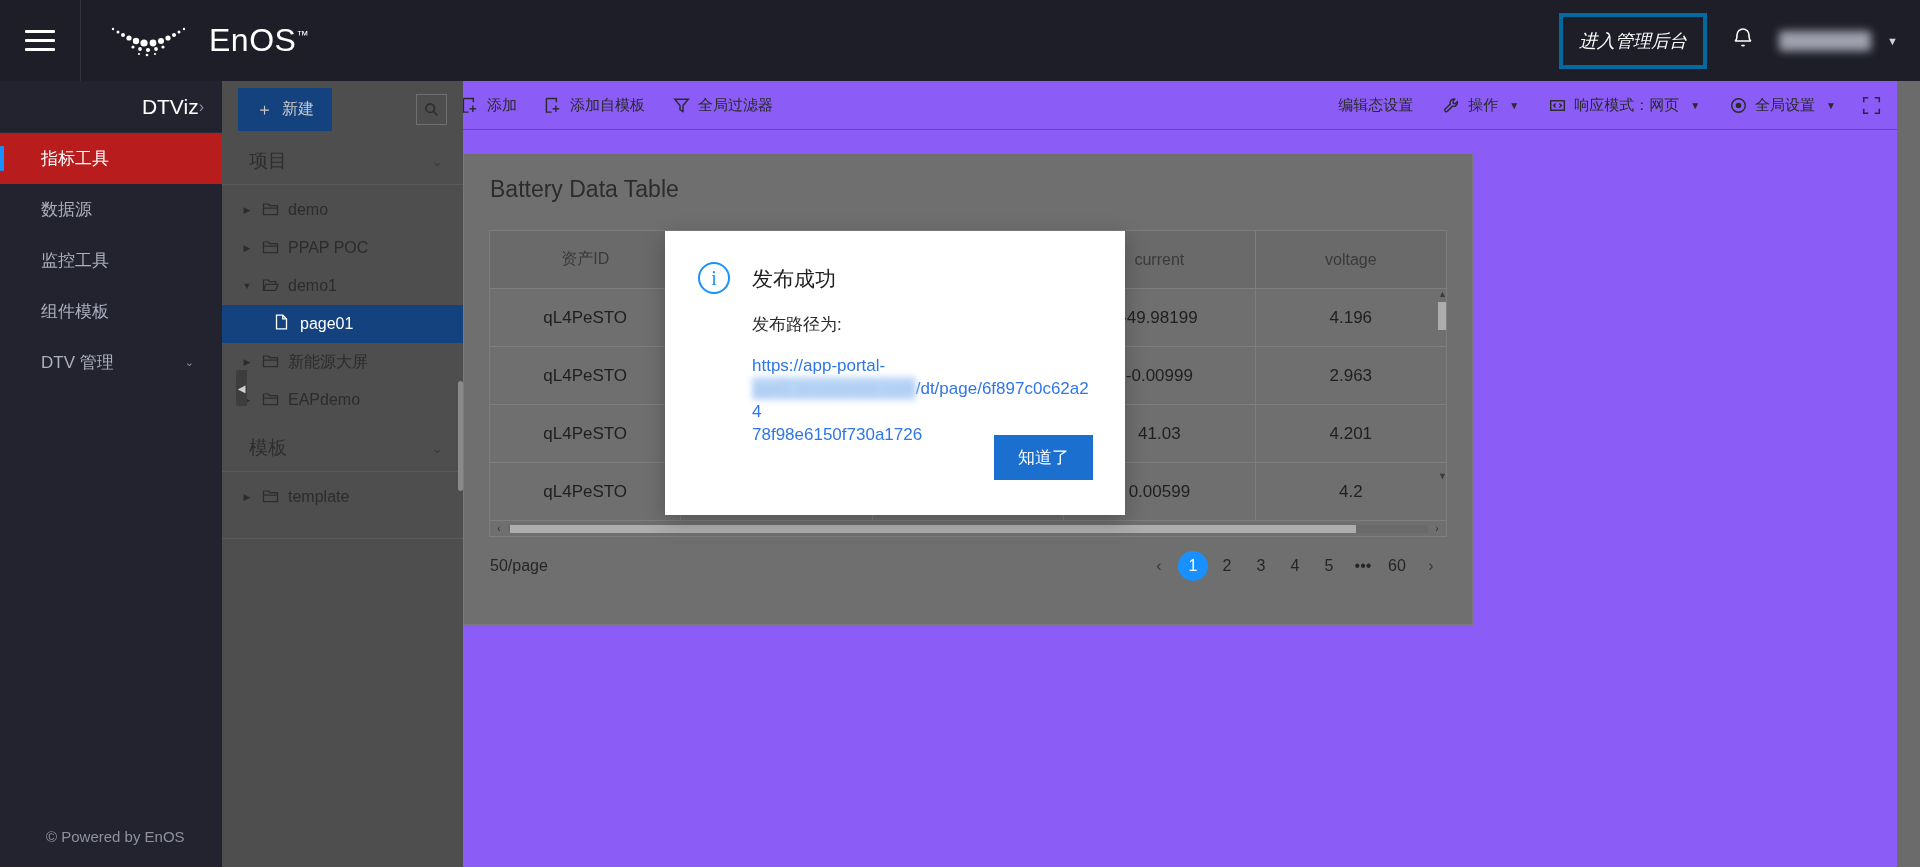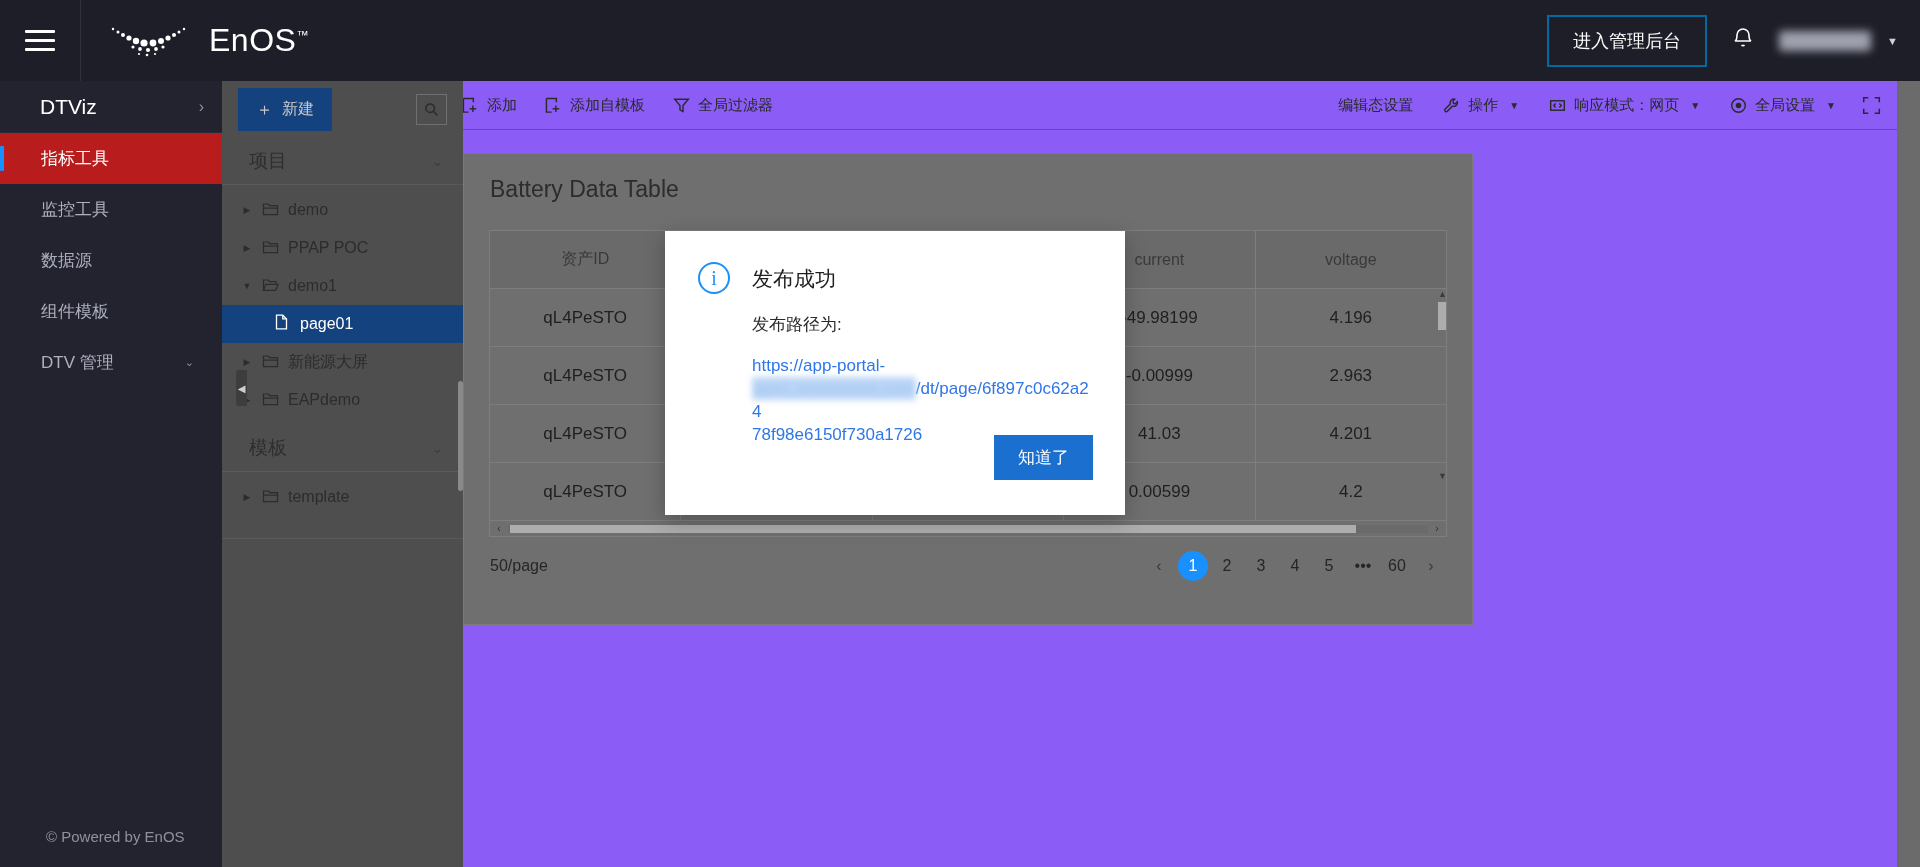--- a/index.html
+++ b/index.html
@@ -37,40 +37,41 @@
   .brand-text {
     color: #ffffff; font-size: 32px; font-weight: 400;
     letter-spacing: .5px; position: relative;
     font-family: "Liberation Sans", sans-serif;
   }
   .brand-text .tm { font-size: 12px; vertical-align: super; }
   .header-right {
     margin-left: auto; display: flex; align-items: center; gap: 24px; padding-right: 22px;
   }
   .admin-btn {
-    border: 2px solid #0369a1; color: #ffffff; background: transparent;
-    font-size: 18px; padding: 12px 24px; cursor: pointer;
+    border: 4px solid #0369a1; color: #ffffff; background: transparent;
+    font-size: 18px; padding: 12px 16px; cursor: pointer;
     font-family: "Liberation Sans", sans-serif;
+    font-style: italic;
   }
   .bell-icon { color: #ffffff; font-size: 22px; cursor: pointer; line-height: 1; }
   .avatar-blur {
     width: 92px; height: 20px; background: #9fa1ae;
     filter: blur(4px); border-radius: 3px;
   }
   .avatar-caret { color: #d0d1d8; font-size: 11px; margin-left: -8px; }
 
   
   .leftnav {
     position: absolute; top: 81px; left: 0; width: 222px; height: 786px;
     background: #22232f; z-index: 30;
     display: flex; flex-direction: column;
   }
   .leftnav-head {
     height: 52px; display: flex; align-items: center;
-    padding: 0 18px 0 40px; justify-content: space-between;
+    padding: 0 18px 0 40px; justify-content: flex-end;
     border-bottom: 1px solid #2b2c39;
     cursor: pointer;
   }
   .leftnav-head .title { color: #ffffff; font-size: 21px; }
   .leftnav-head .chev { color: #8c8e9c; font-size: 16px; }
   .nav-items { padding-top: 0; }
   .nav-item {
     position: relative; height: 51px; display: flex; align-items: center;
     padding-left: 41px; color: #aeb0bf; font-size: 17px; cursor: pointer;
   }
@@ -295,24 +296,24 @@
   <div class="leftnav">
     <div class="leftnav-head">
       <span class="title">DTViz</span>
       <span class="chev">›</span>
     </div>
     <div class="nav-items">
       <div class="nav-item active">
         <span>指标工具</span>
       </div>
       <div class="nav-item">
+        <span>数据源</span>
+      </div>
+      <div class="nav-item">
         <span>监控工具</span>
-      </div>
-      <div class="nav-item">
-        <span>数据源</span>
       </div>
       <div class="nav-item">
         <span>组件模板</span>
       </div>
       <div class="nav-item">
         <span>DTV 管理</span>
         <span class="caret">⌄</span>
       </div>
     </div>
     <div class="leftnav-footer">© Powered by EnOS</div>

